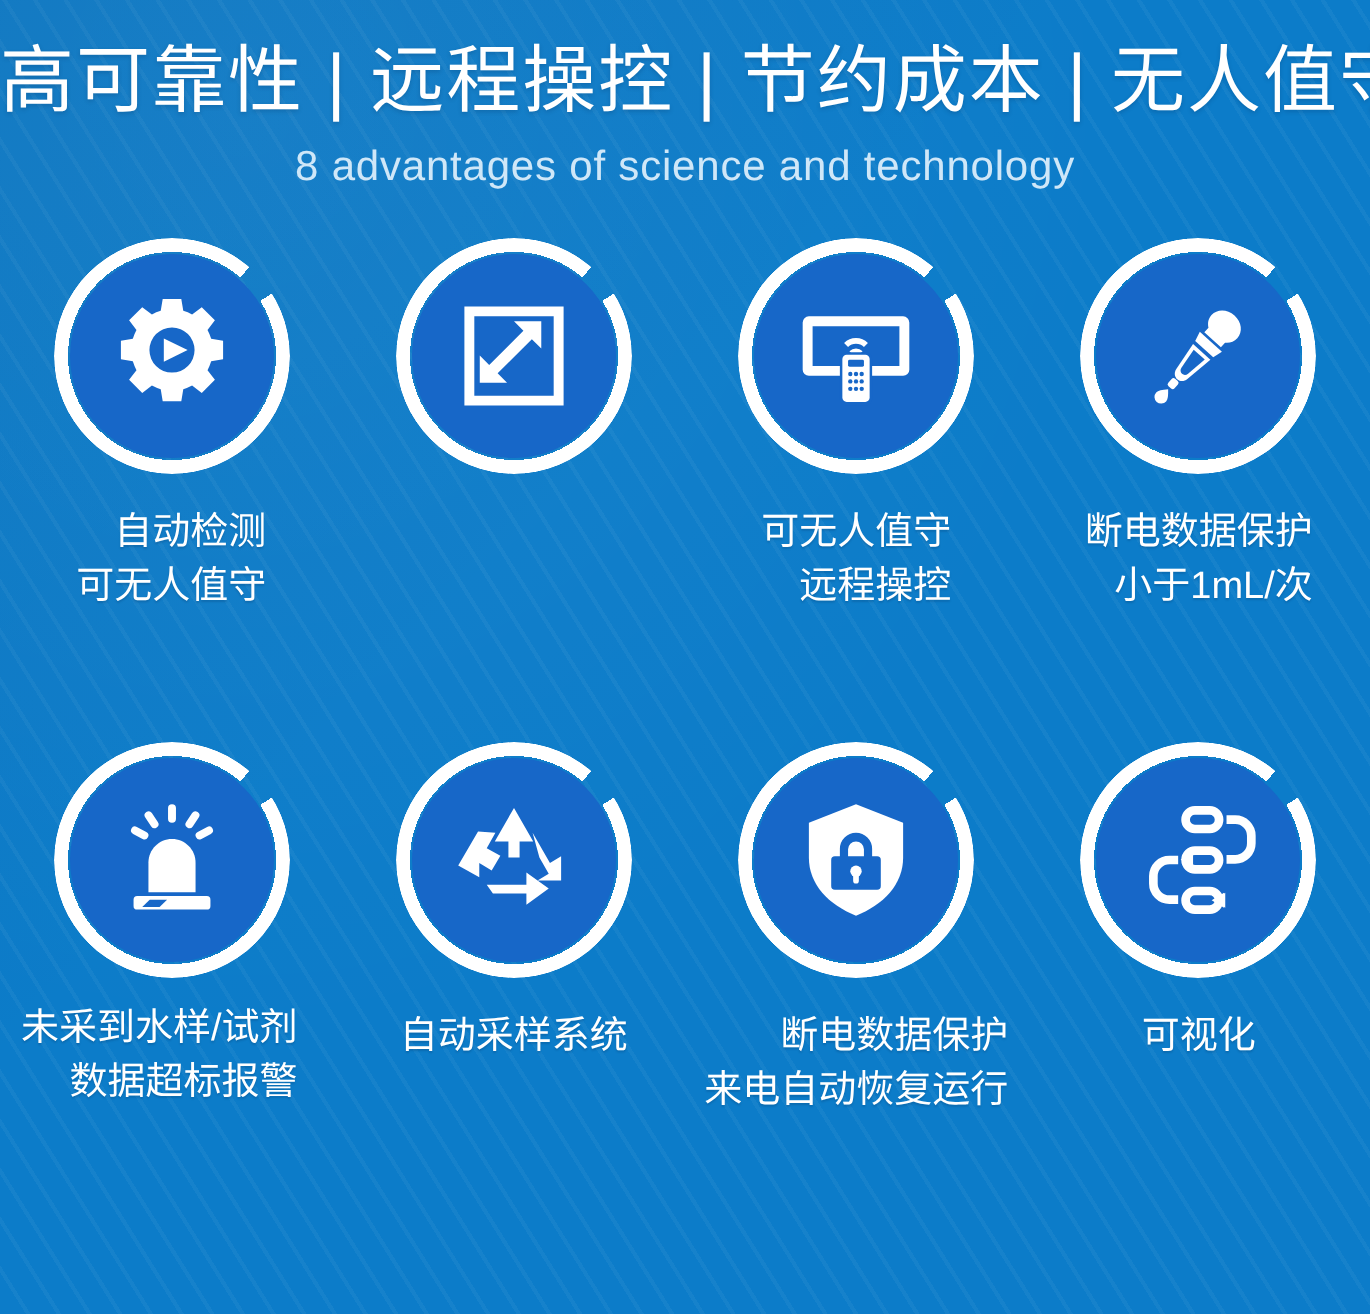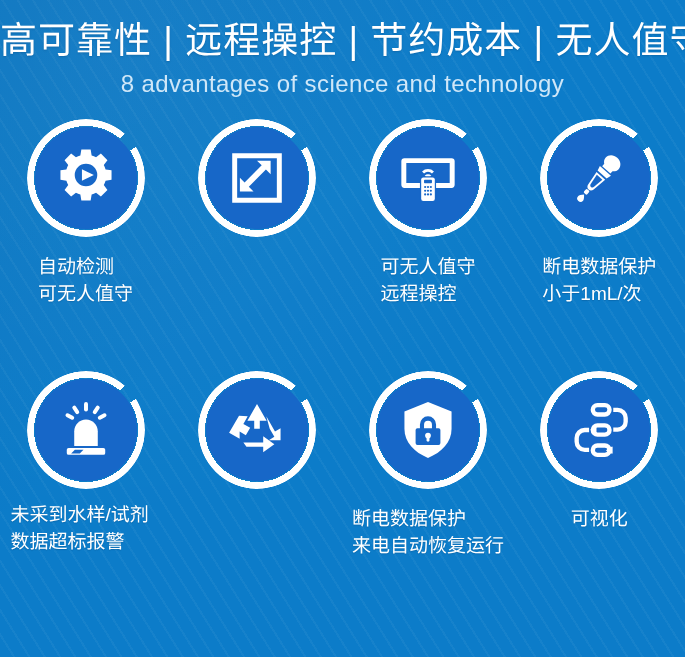--- a/index.html
+++ b/index.html
@@ -54,21 +54,21 @@
     font-size: 37px;
     line-height: 46px;
     letter-spacing: 1px;
     font-weight: 400;
     white-space: nowrap;
     text-shadow: 0 1px 2px rgba(0,40,80,0.22);
   }
   .subtitle {
     margin-top: 7px;
     color: #cfe7f8;
-    font-size: 24px;
+    font-size: 21px;
     line-height: 26px;
     font-weight: 400;
     letter-spacing: 0.4px;
     white-space: nowrap;
   }
 
   
   .grid {
     position: relative;
     z-index: 3;
@@ -131,21 +131,21 @@
     display: block;
     fill: #ffffff;
   }
 
   
   .caption {
     margin-top: 16px;
     color: #ffffff;
     font-size: 19px;
     line-height: 27px;
-    text-align: left;
+    text-align: right;
     white-space: nowrap;
     text-shadow: 0 1px 1px rgba(0,40,80,0.20);
   }
   .caption .line { display: block; }
 
   
   .cell.clip-left .caption {
     transform: translateX(-6px);
     margin-top: 12px;
   }
@@ -282,20 +282,21 @@
             <g>
               <path d="M50 8 L65.5 35 L54.5 35 L54.5 48 L45.5 48 L45.5 35 L34.5 35 Z"></path>
               <path d="M35 28 L28 40.5 L39 46.5 L32 58.5 L22 52.5 L22 64 L5 54.5 L21 27 Z"></path>
               <path d="M65 28 L79 52.5 L88 47 L88 66.5 L69 66.5 L78 61 L70.5 48 Z"></path>
               <path d="M28 70 L60 70 L60 60 L78 73 L60 86 L60 77 L33 77 Z"></path>
             </g>
           </svg>
         </div>
       </div>
       <div class="caption">
+        <span class="line">自动采样系统</span>
       </div>
     </div>
 
     <div class="cell">
       <div class="badge">
         <div class="ring"></div>
         <div class="disc"></div>
         <div class="glyph">
           <svg viewBox="0 0 100 100" aria-hidden="true">
             <path d="M50 5 L88 20 v28 c0 22-16 38-38 47 C28 86 12 70 12 48 V20 Z"></path>

